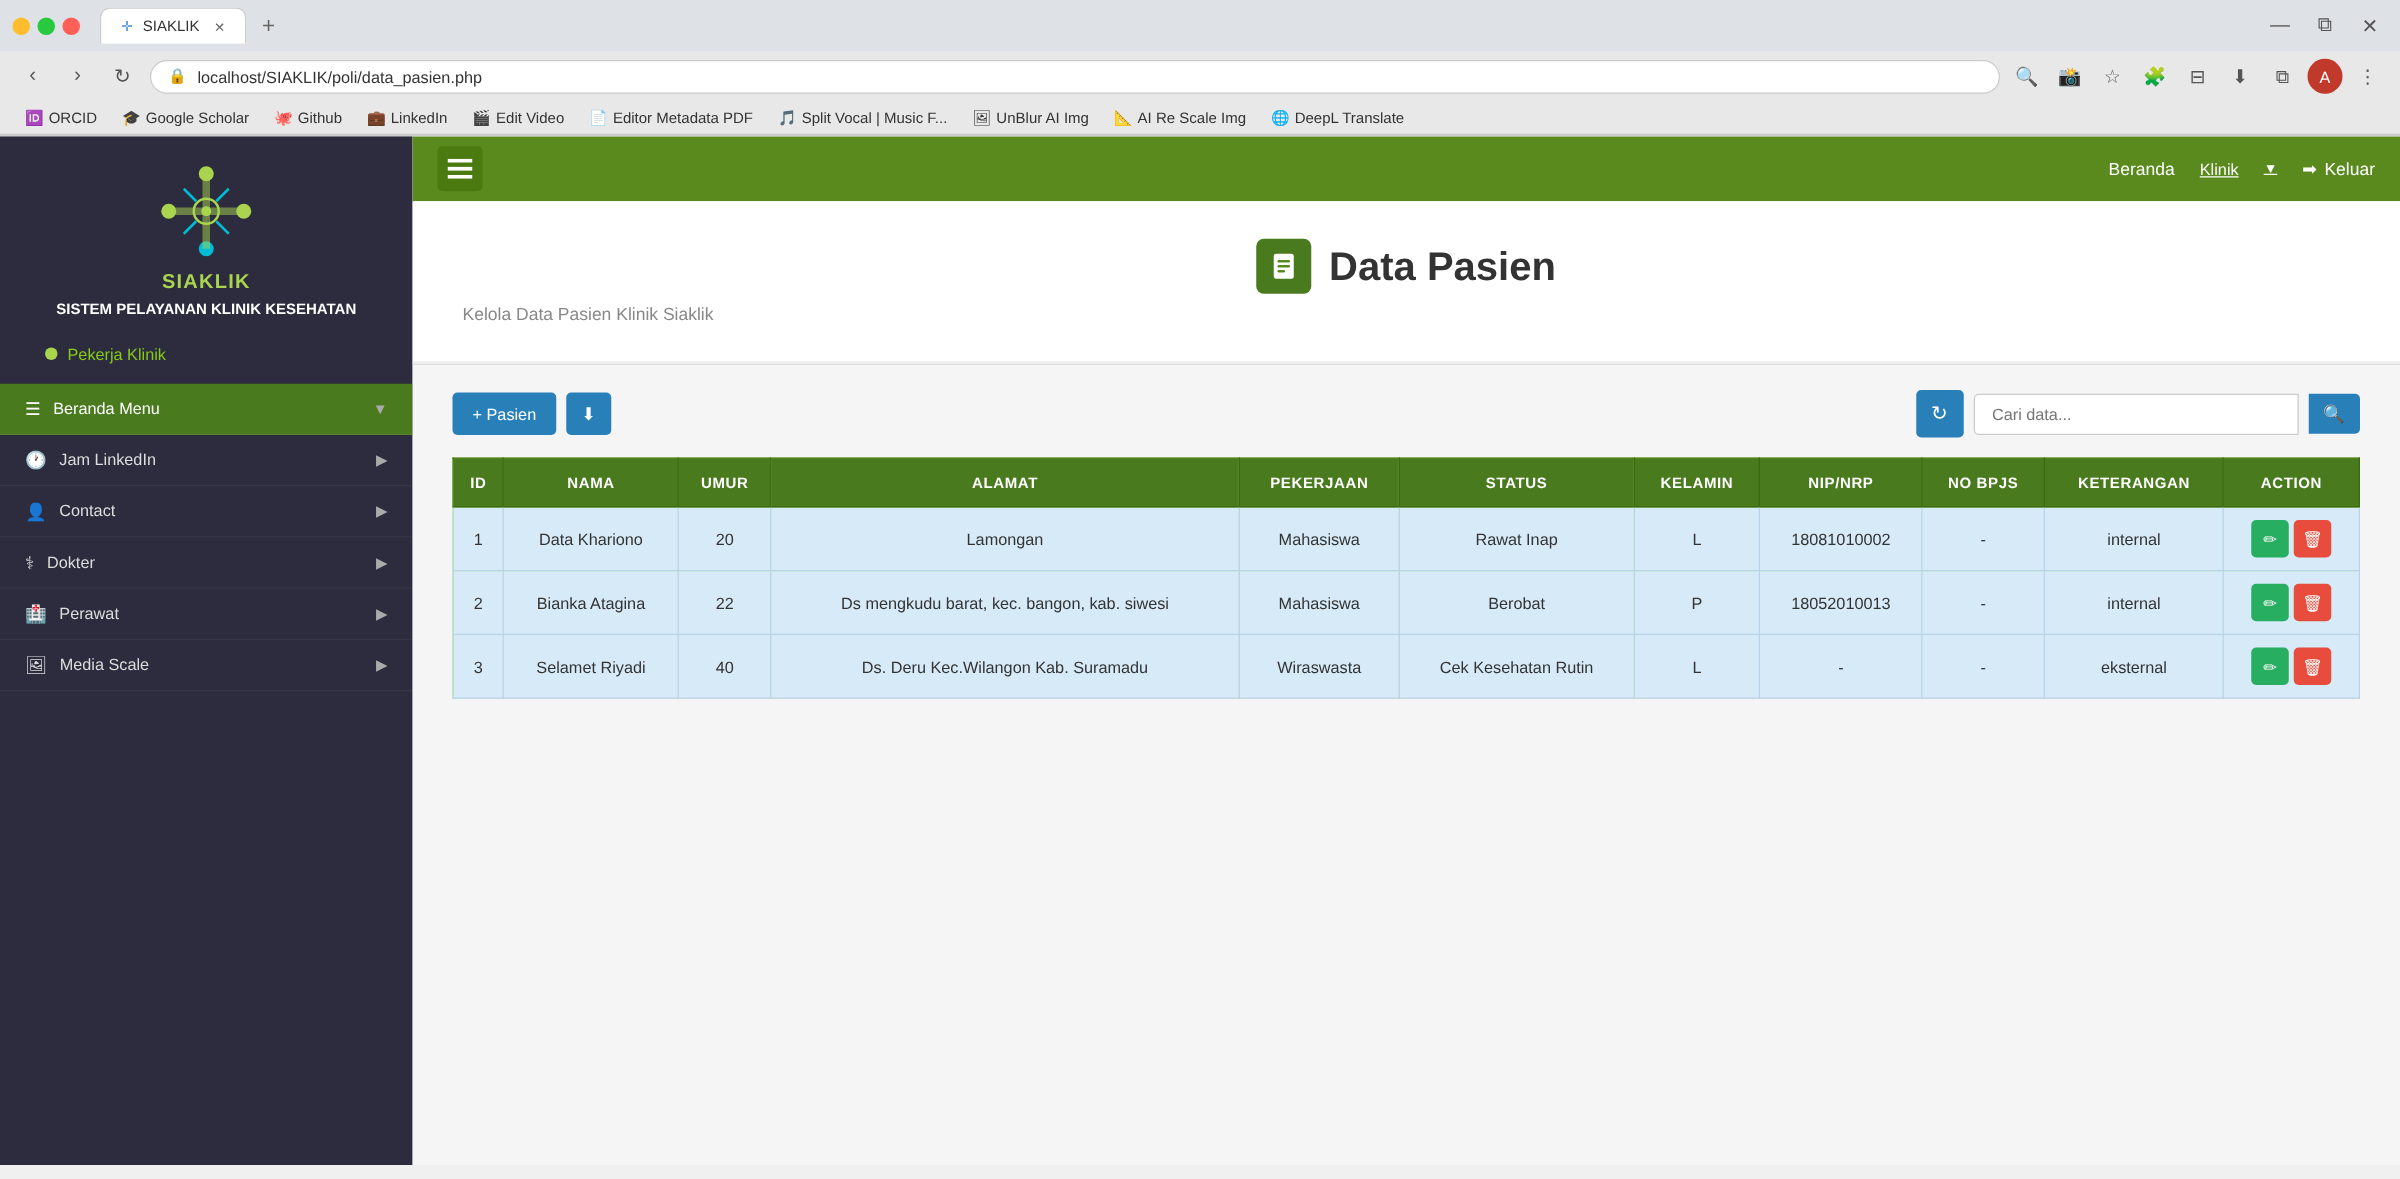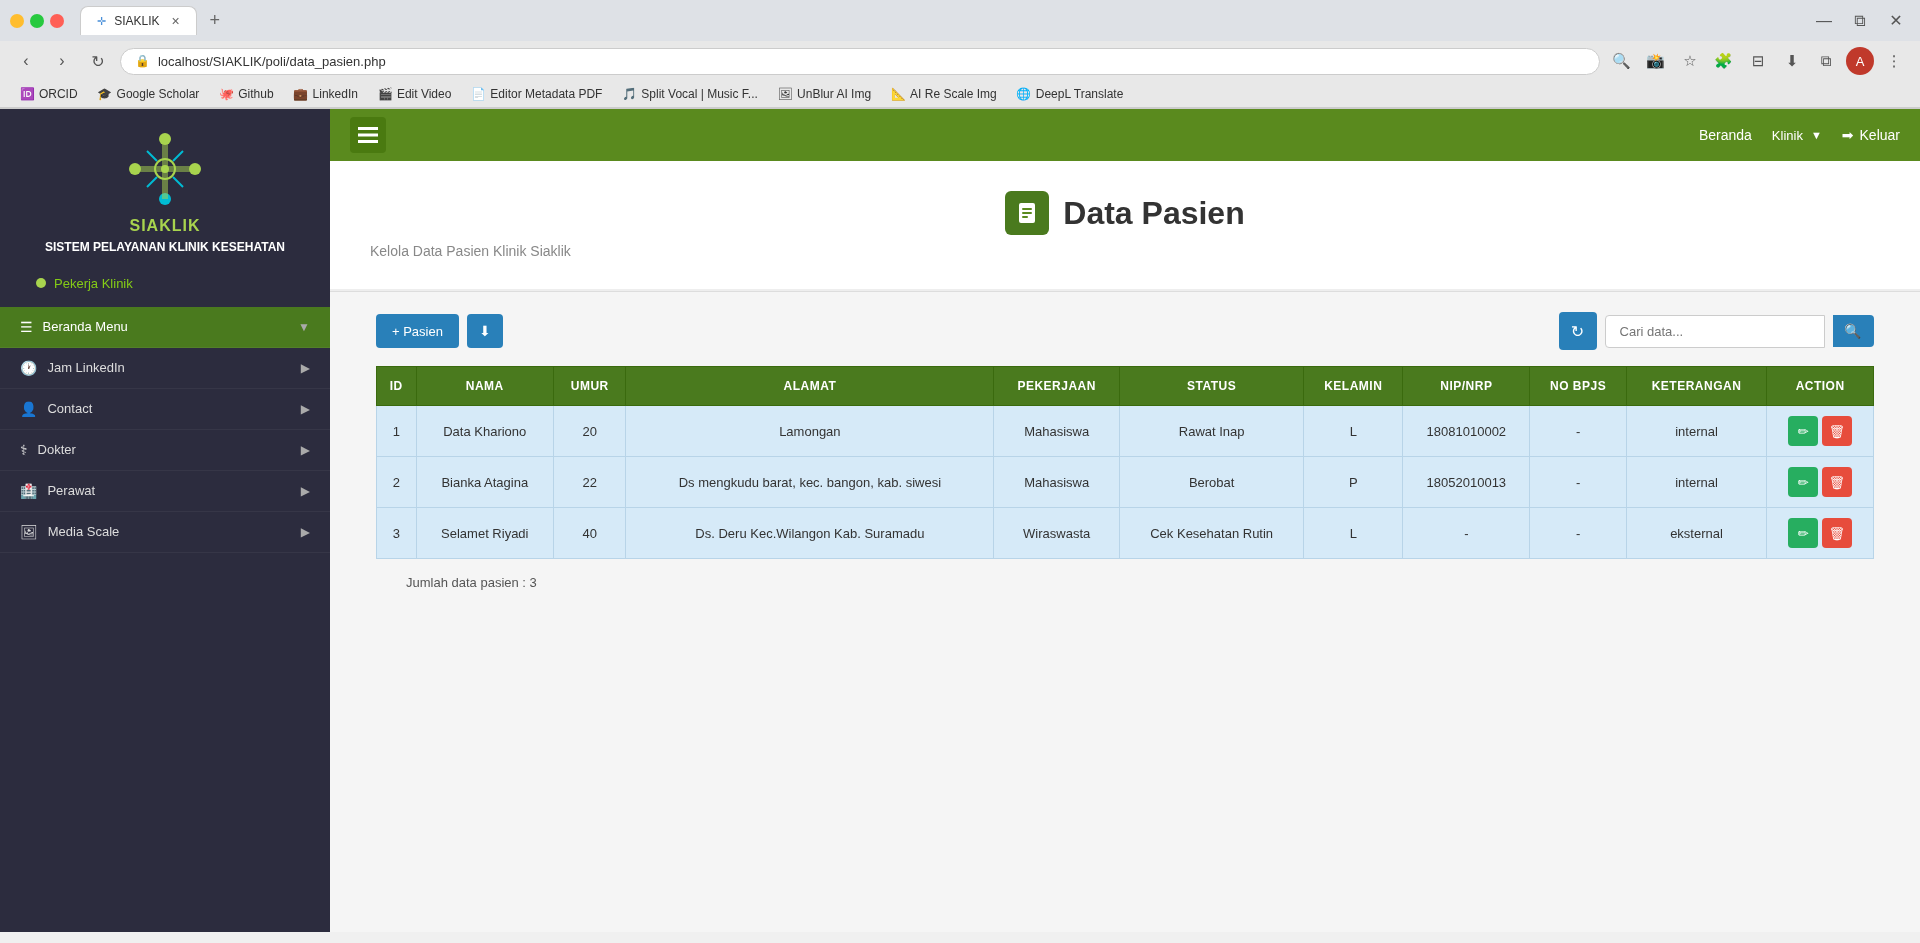--- a/index.html
+++ b/index.html
@@ -48,40 +48,40 @@
     .sidebar-menu-item.active { background: #4a7a1e; color: #fff; }
     .menu-left { display: flex; align-items: center; gap: 10px; }
     .menu-icon { font-size: 14px; }
     .chevron { font-size: 12px; color: #aaa; }
 
     
     .topnav { background: #5a8a1e; color: #fff; display: flex; align-items: center; padding: 16px 20px; height: 52px; flex-shrink: 0; }
     .hamburger-btn { width: 36px; height: 36px; background: #4a7a10; border-radius: 4px; display: flex; align-items: center; justify-content: center; cursor: pointer; margin-right: auto; }
     .topnav-links { display: flex; align-items: center; gap: 20px; }
     .topnav-link { color: #fff; font-size: 14px; cursor: pointer; text-decoration: none; }
-    .klinik-dropdown { display: flex; align-items: center; gap: 8px; cursor: pointer; }
+    .klinik-dropdown { display: flex; align-items: center; gap: 20px; cursor: pointer; text-decoration: underline; }
     .logout-btn { display: flex; align-items: center; gap: 6px; cursor: pointer; color: #fff; font-size: 14px; }
 
     
     .main-content { flex: 1; background: #f5f5f5; overflow-y: auto; }
     .page-header { background: #fff; border-bottom: 2px solid #eee; padding: 30px 40px; text-align: left; }
     .page-title-row { display: flex; align-items: center; justify-content: center; gap: 14px; }
     .page-title-icon { background: #4a7a1e; color: #fff; width: 44px; height: 44px; border-radius: 6px; display: flex; align-items: center; justify-content: center; font-size: 20px; }
     .page-title-text { font-size: 32px; color: #333; font-weight: bold; }
     .page-subtitle { color: #888; font-size: 14px; margin-top: 8px; }
 
     
-    .table-section { padding: 20px 46px; }
+    .table-section { padding: 20px 32px; }
     .table-toolbar { display: flex; align-items: center; justify-content: space-between; margin-bottom: 16px; }
     .toolbar-left { display: flex; gap: 8px; }
     .btn-primary { background: #2980b9; color: #fff; border: none; padding: 9px 16px; border-radius: 4px; cursor: pointer; font-size: 13px; display: flex; align-items: center; gap: 6px; }
     .btn-download { background: #2980b9; color: #fff; border: none; padding: 9px 12px; border-radius: 4px; cursor: pointer; font-size: 14px; }
     .toolbar-right { display: flex; align-items: center; gap: 8px; }
     .refresh-btn { background: #2980b9; color: #fff; border: none; width: 38px; height: 38px; border-radius: 4px; cursor: pointer; font-size: 16px; display: flex; align-items: center; justify-content: center; }
-    .search-input { border: 1px solid #ccc; border-radius: 4px 0 0 4px; padding: 8px 14px; font-size: 13px; width: 220px; color: #aaa; }
+    .search-input { border: 1px solid #ccc; border-radius: 4px 0 0 4px; padding: 8px 14px; font-size: 13px; width: 260px; color: #aaa; }
     .search-btn { background: #2980b9; color: #fff; border: none; padding: 8px 12px; border-radius: 0 4px 4px 0; cursor: pointer; font-size: 14px; }
 
     
     .data-table { width: 100%; border-collapse: collapse; background: #bef264; }
     .data-table thead tr { background: #4a7a1e; color: #fff; }
     .data-table th { padding: 12px 8px; text-align: center; font-size: 12px; font-weight: bold; letter-spacing: 0.5px; border: 1px solid #3a6a0e; }
     .data-table tbody tr { background: #d6eaf8; border-bottom: 1px solid #b8d4e8; }
     .data-table td { padding: 10px 8px; text-align: center; font-size: 13px; color: #333; border: 1px solid #b8d4e8; vertical-align: middle; }
     .action-btns { display: flex; gap: 4px; justify-content: center; }
     .btn-edit { background: #27ae60; color: #fff; border: none; width: 30px; height: 30px; border-radius: 4px; cursor: pointer; font-size: 13px; display: flex; align-items: center; justify-content: center; }
@@ -382,17 +382,16 @@
     <td>
       <div class="action-btns">
         <button class="btn-edit" title="Edit">✏</button>
         <button class="btn-delete" title="Delete">🗑</button>
       </div>
     </td>
   </tr>
             </tbody>
         </table>
 
-        <div class="footer-count">Jumlah data pasien : 3</div>
       </div>
     </div>
   </div>
 </div>
 
 </body></html>

